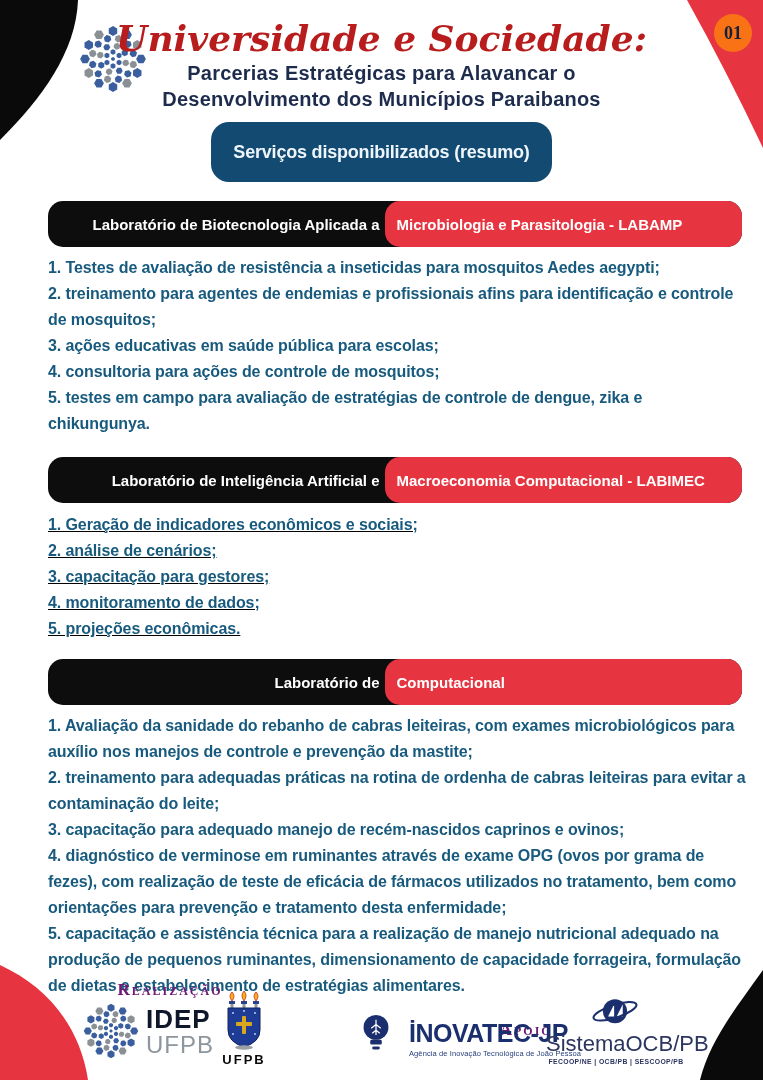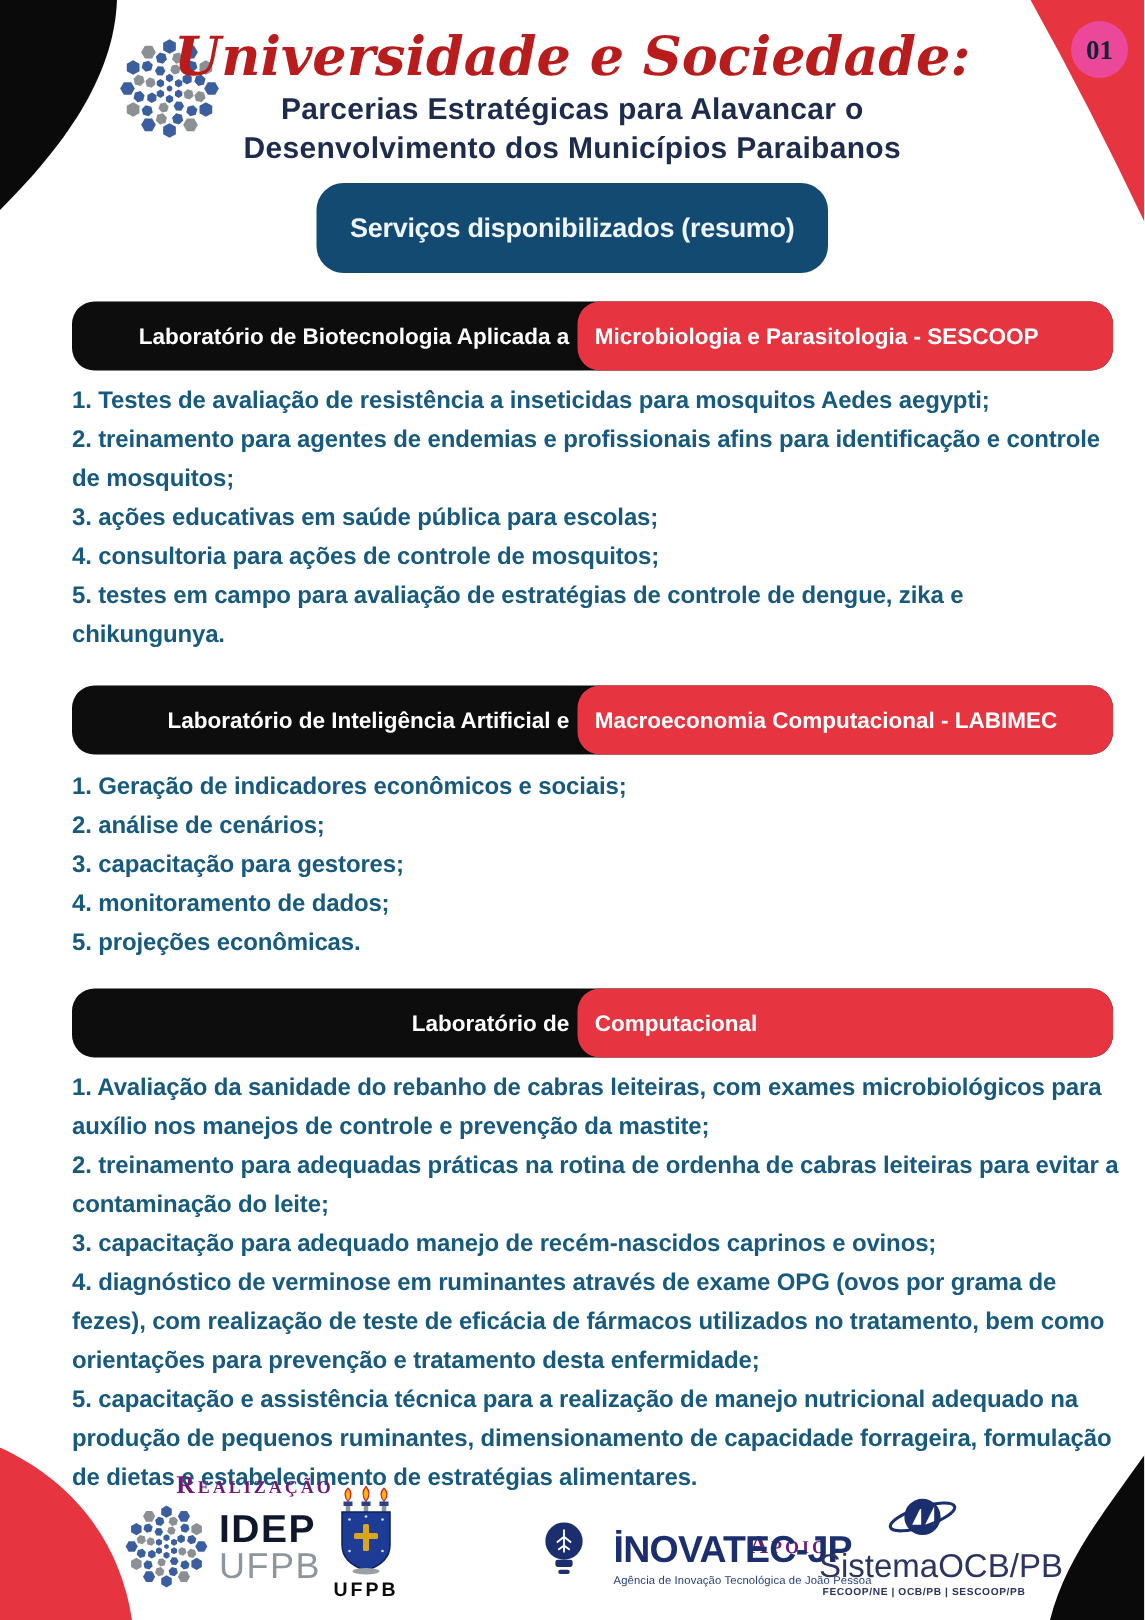--- a/index.html
+++ b/index.html
@@ -8,21 +8,21 @@
     background:#ffffff; font-family:"Liberation Sans", sans-serif;
   }
   svg{display:block;}
   .corner{position:absolute; z-index:0;}
   .c-tl{top:0;left:0;}
   .c-tr{top:0;right:0;}
   .c-bl{bottom:0;left:0;}
   .c-br{bottom:0;right:0;}
   .page-badge{
     position:absolute; left:714px; top:14px; width:38px; height:38px; z-index:2;
-    background:#ec4899; border-radius:50%; text-align:center; line-height:38px;
+    background:#f97316; border-radius:50%; text-align:center; line-height:38px;
     font-family:"Liberation Serif", serif; font-weight:bold; font-size:18px; color:#14203a;
   }
   .logo-header{position:absolute; left:78px; top:24px; width:70px; height:70px; z-index:1;}
   .content{position:relative; z-index:1;}
   .hdr{text-align:center;}
   .title{
     margin-top:16px; font-family:"DejaVu Serif", serif; font-style:italic; font-weight:bold;
     font-size:36px; line-height:44px; color:#b91c1c;text-align:center;
   }
   .subtitle{font-size:20px; line-height:26px; font-weight:bold; color:#1d2c4d; letter-spacing:.2px;}
@@ -35,21 +35,21 @@
     margin:0 21px 0 48px; height:46px; background:#0d0d0d; border-radius:15px;
     display:flex; color:#ffffff; font-size:15px; font-weight:bold; white-space:nowrap;
   }
   .seg-black{flex:1 1 0; display:flex; align-items:center; justify-content:flex-end; padding-right:5px;}
   .seg-red{flex:1 1 0; display:flex; align-items:center; background:#e63540; border-radius:15px; padding-left:12px; padding-right:14px;}
   .bar-1{margin-top:19px;}
   .bar-2{margin-top:20px;}
   .bar-3{margin-top:17px;}
   .svc-list{margin:8px 15px 0 48px;}
   .svc-list p{margin:0; font-size:16px; font-weight:bold; color:#175a7e; line-height:26px; letter-spacing:-.1px;}
-  .list-2{margin-top:9px;}
+  .list-2{margin-top:9px;text-decoration:underline;}
   .list-3{margin-top:8px;}
   
   .f-label{
     position:absolute; text-align:center; font-family:"Liberation Serif", serif;
     font-variant:small-caps; font-weight:bold; font-size:17px; letter-spacing:2px; color:#701a75; z-index:1;
   }
   .f-realizacao{left:100px; top:980px; width:140px;}
   .f-apoio{left:470px; top:980px; width:120px;margin-top:40px;}
   .f-idep{position:absolute; left:82px; top:1002px; display:flex; align-items:center; gap:6px; z-index:1;}
   .idep-text .l1{font-size:26px; font-weight:bold; color:#0f172a; line-height:26px; letter-spacing:1px;}
@@ -131,21 +131,21 @@
 <div class="content">
   <div class="hdr">
     <div class="title">Universidade e Sociedade:</div>
     <div class="subtitle">Parcerias Estratégicas para Alavancar o</div>
     <div class="subtitle">Desenvolvimento dos Municípios Paraibanos</div>
     <div><span class="badge-pill">Serviços disponibilizados (resumo)</span></div>
   </div>
 
   <div class="section-bar bar-1">
     <span class="seg-black">Laboratório de Biotecnologia Aplicada a</span>
-    <span class="seg-red">Microbiologia e Parasitologia - SESCOOP</span>
+    <span class="seg-red">Microbiologia e Parasitologia - LABAMP</span>
   </div>
   <div class="svc-list">
     <p>1. Testes de avaliação de resistência a inseticidas para mosquitos Aedes aegypti;</p>
     <p>2. treinamento para agentes de endemias e profissionais afins para identificação e controle de mosquitos;</p>
     <p>3. ações educativas em saúde pública para escolas;</p>
     <p>4. consultoria para ações de controle de mosquitos;</p>
     <p>5. testes em campo para avaliação de estratégias de controle de dengue, zika e chikungunya.</p>
   </div>
 
   <div class="section-bar bar-2">

